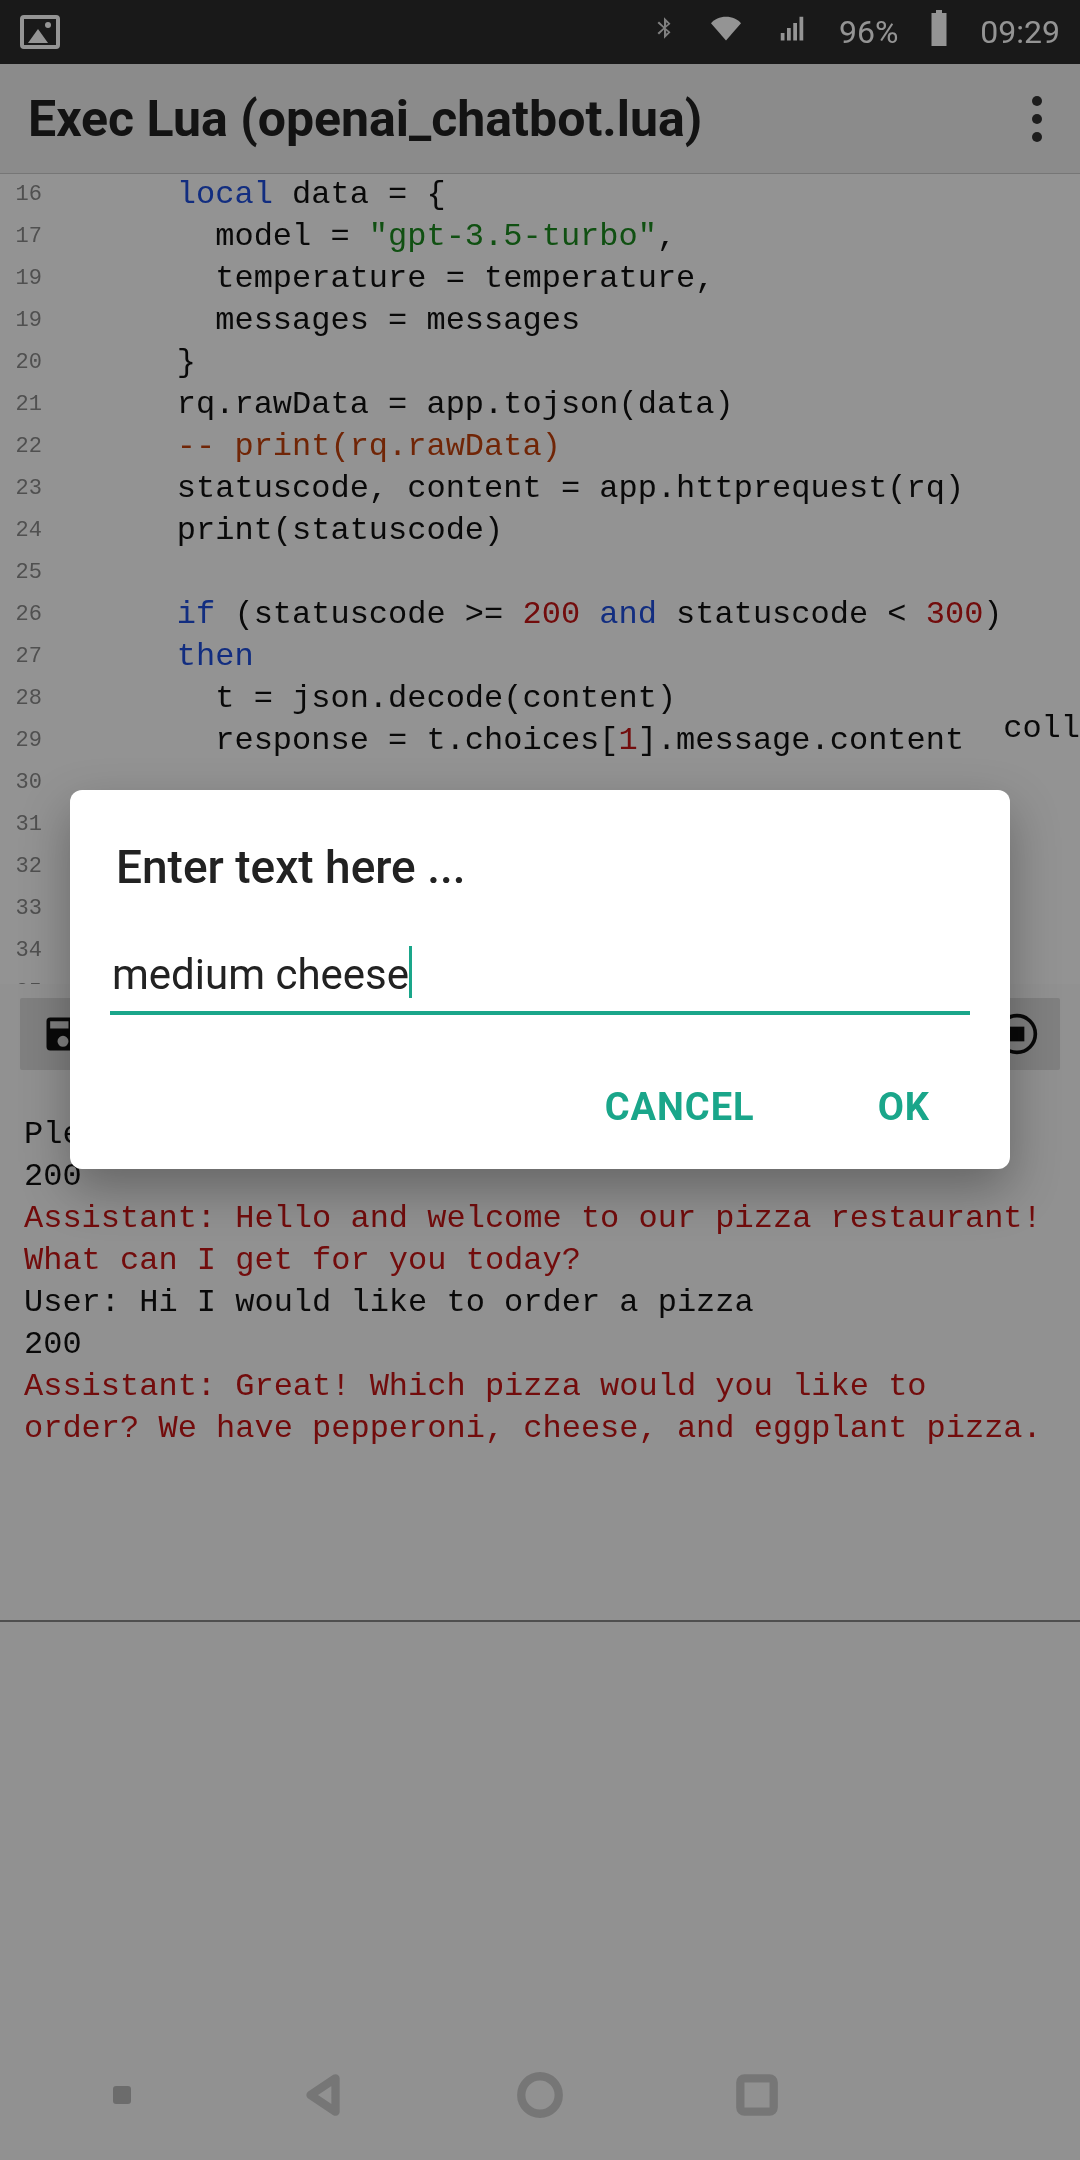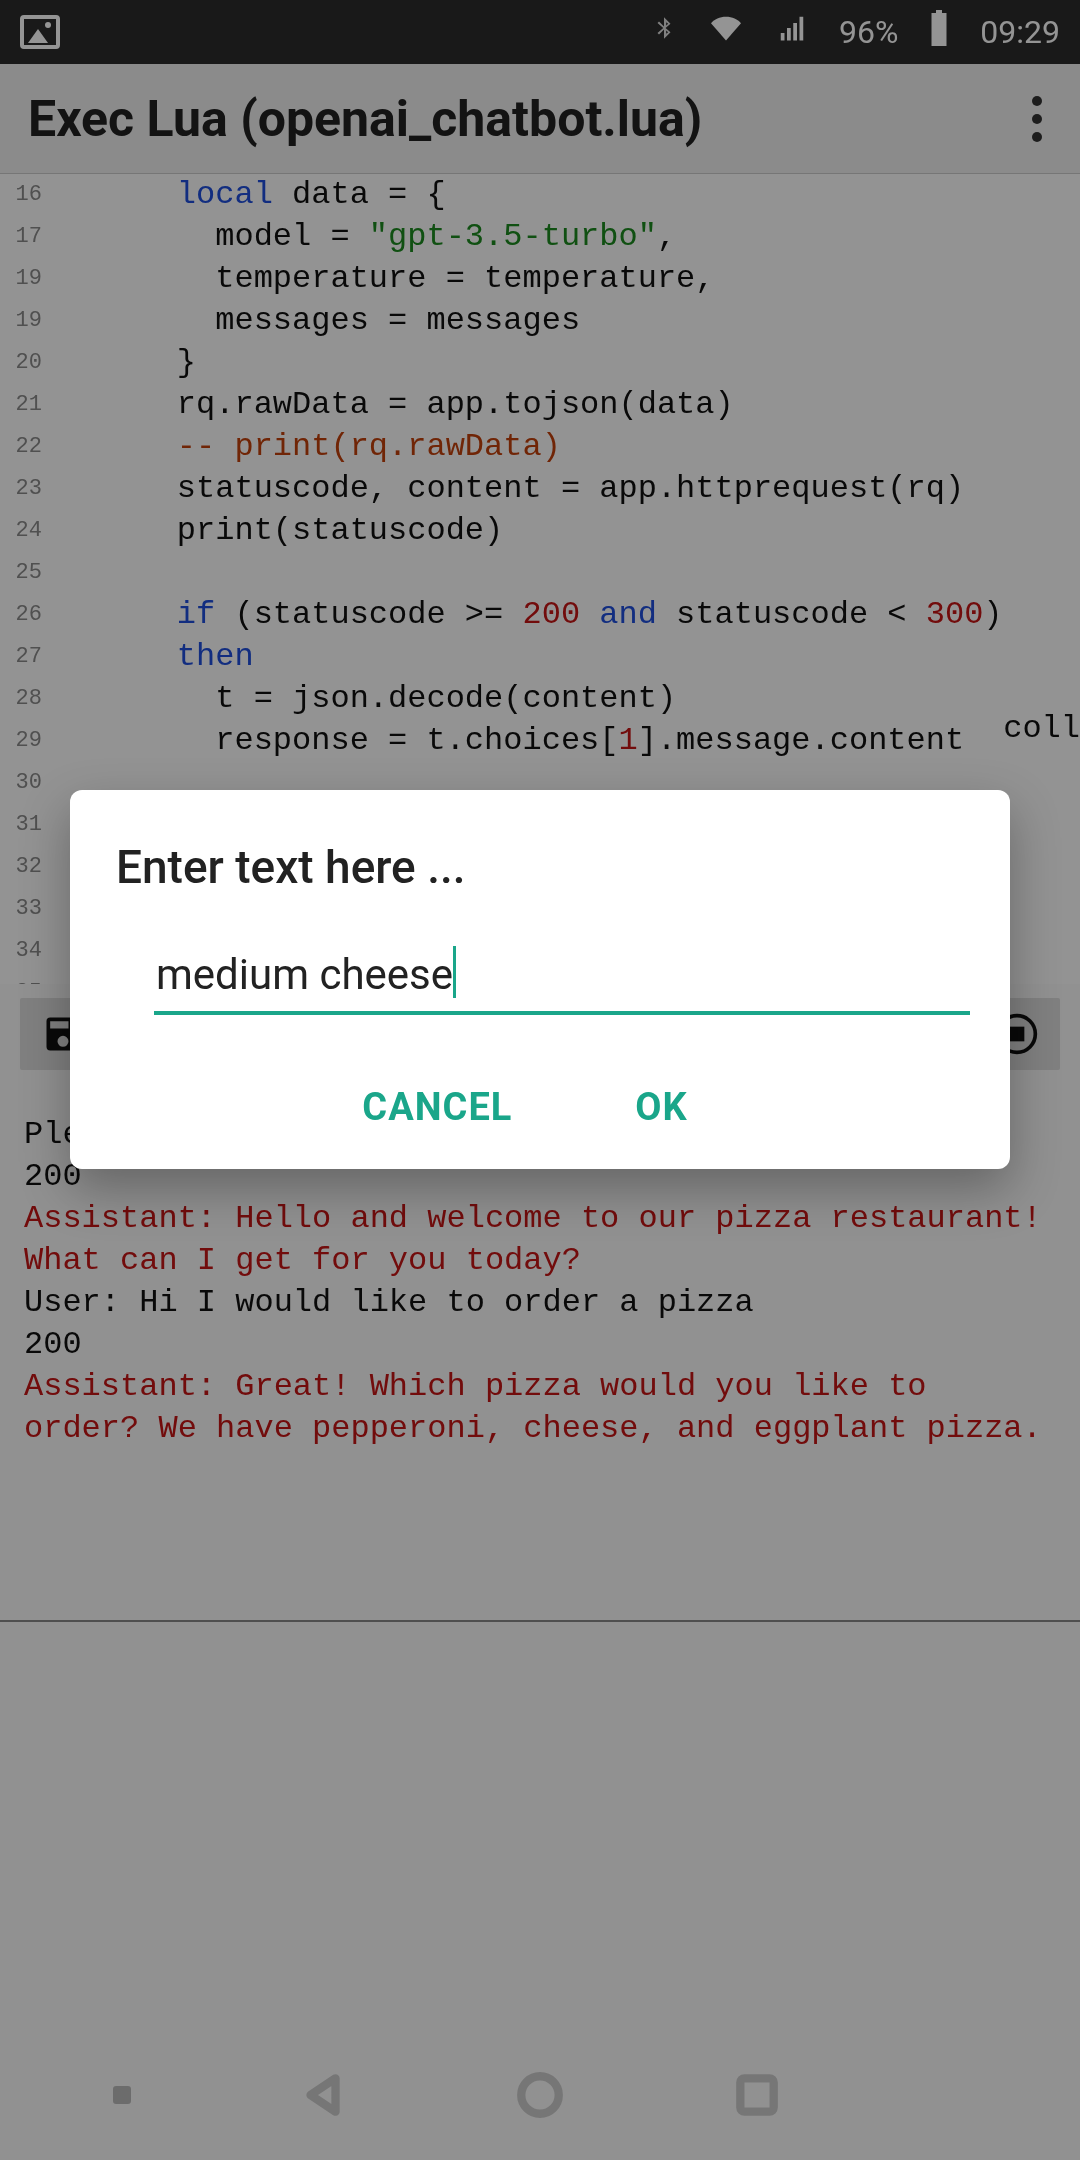--- a/index.html
+++ b/index.html
@@ -85,26 +85,26 @@
     position: absolute; left: 70px; right: 70px; top: 790px;
     background: #fff; border-radius: 12px; padding: 50px 40px 30px 40px;
     box-shadow: 0 20px 50px rgba(0,0,0,0.3);
   }
   .dialog-title { font-size: 46px; color: #222; font-weight: 500; margin-bottom: 50px; padding-left: 6px;}
   .dialog-input {
     width: 100%; border: none; border-bottom: 4px solid #1aa68a;
     font-size: 42px; padding: 6px 2px 12px 2px; outline: none; color: #222;
     font-family: Roboto, Arial, sans-serif;
   }
-  .dialog-input-wrap { position: relative; margin-left: 44px; }
+  .dialog-input-wrap { position: relative; }
   .cursor {
     position: absolute; top: 2px; height: 52px; width: 3px; background: #1aa68a;
   }
   .dialog-actions {
-    display: flex; justify-content: center; gap: 103px; margin-top: 60px;
+    display: flex; justify-content: flex-end; gap: 103px; margin-top: 60px;
     font-size: 38px; font-weight: 700; color: #1aa68a; padding-right: 30px;
   }
   .dialog-actions div { padding: 10px; letter-spacing: 1px; }
 
   .right-frag {
     position: absolute; right: 0; top: 710px; font-family: "Courier New", monospace;
     font-size: 32px; color: #111; white-space: pre;
   }
 </style>
 </head>

